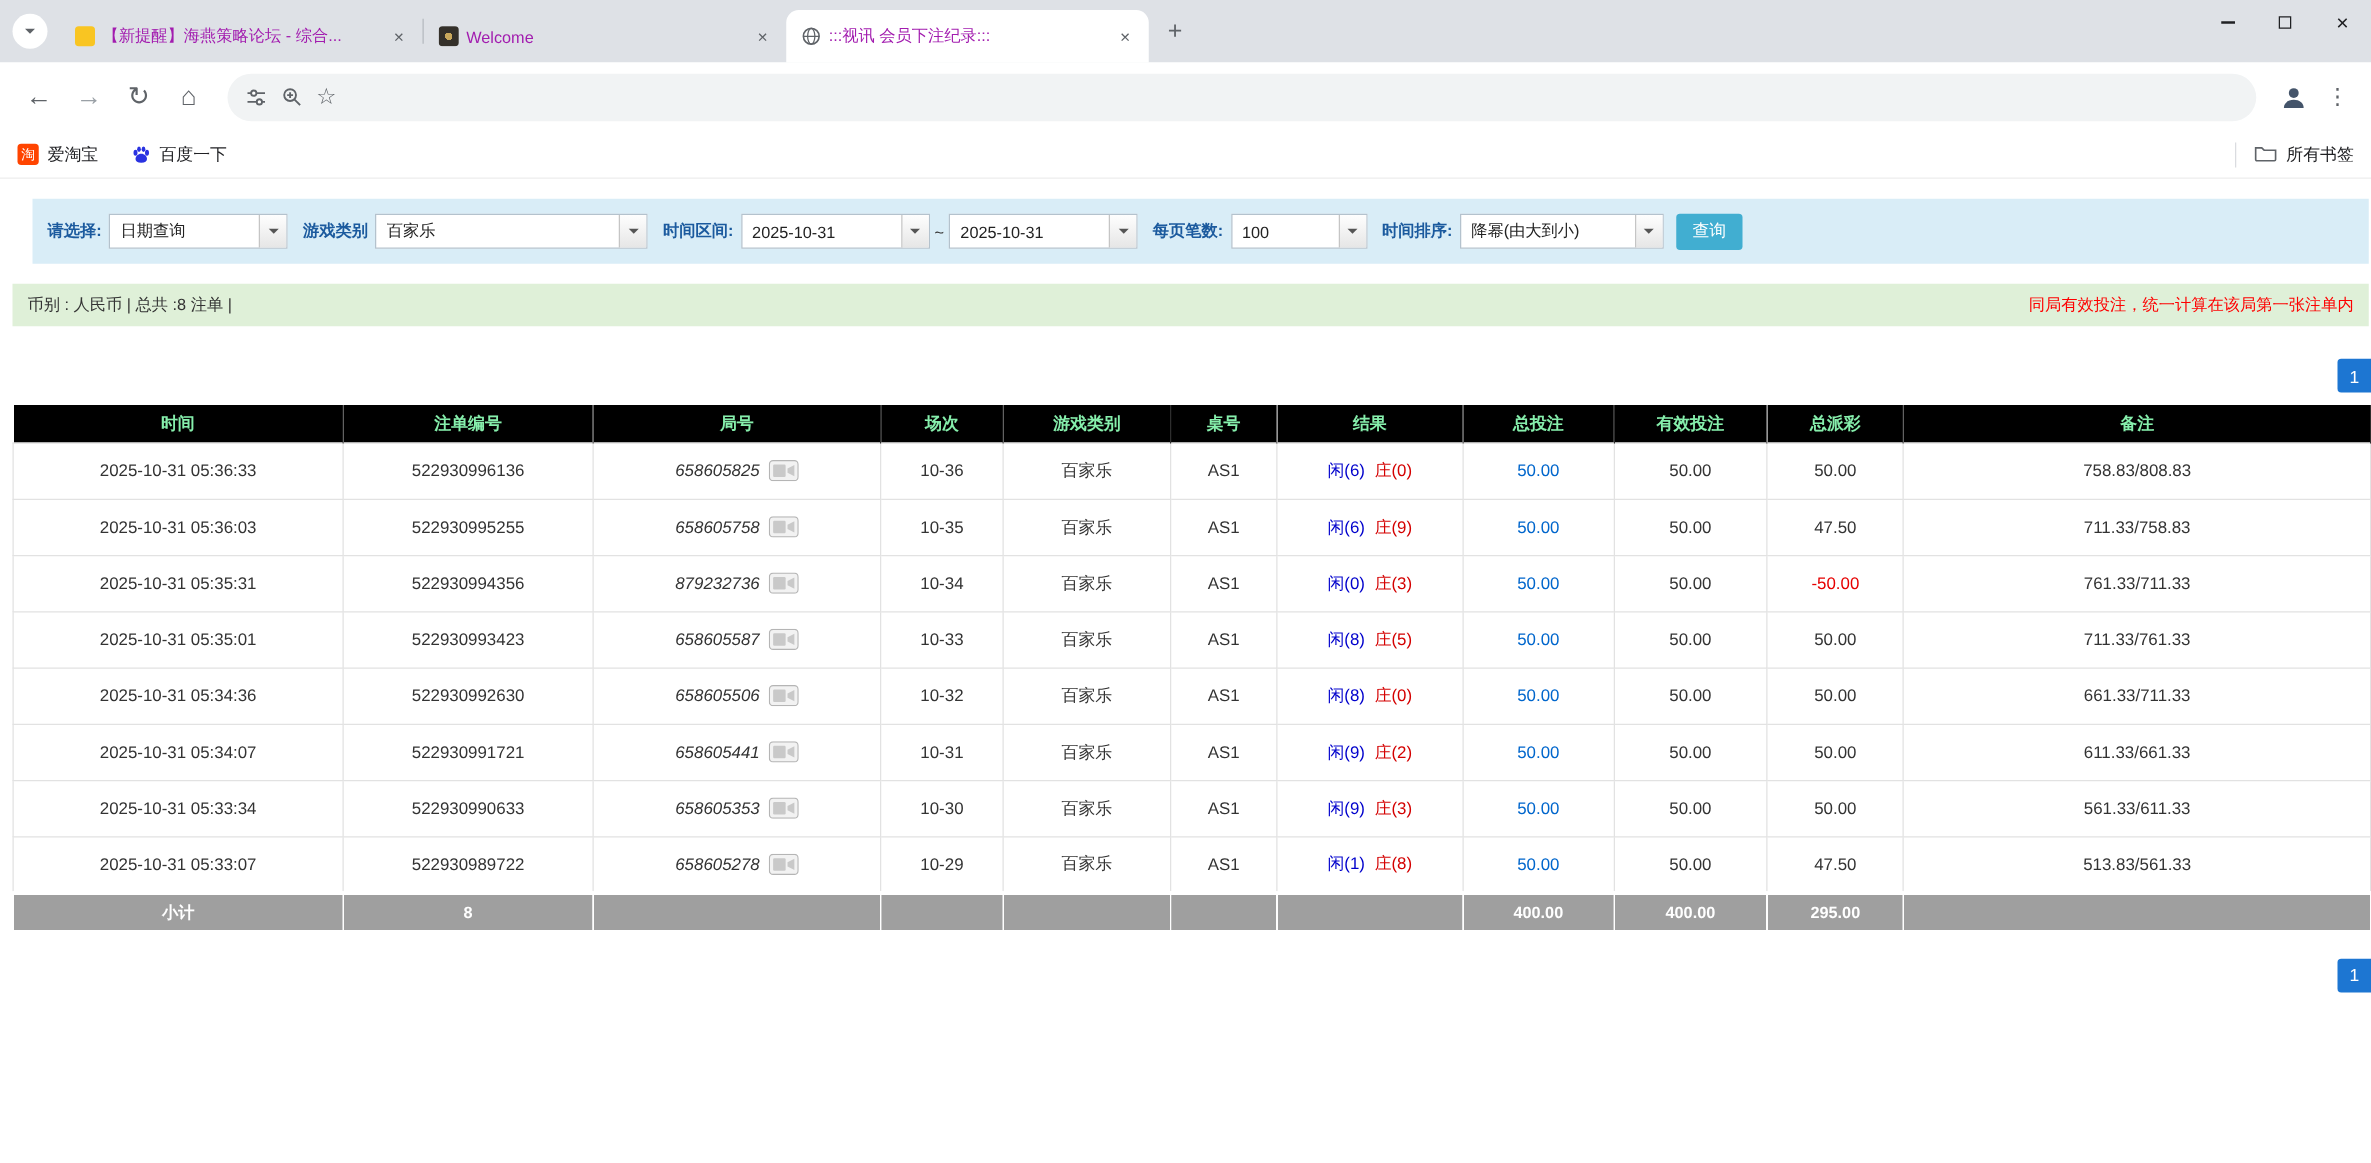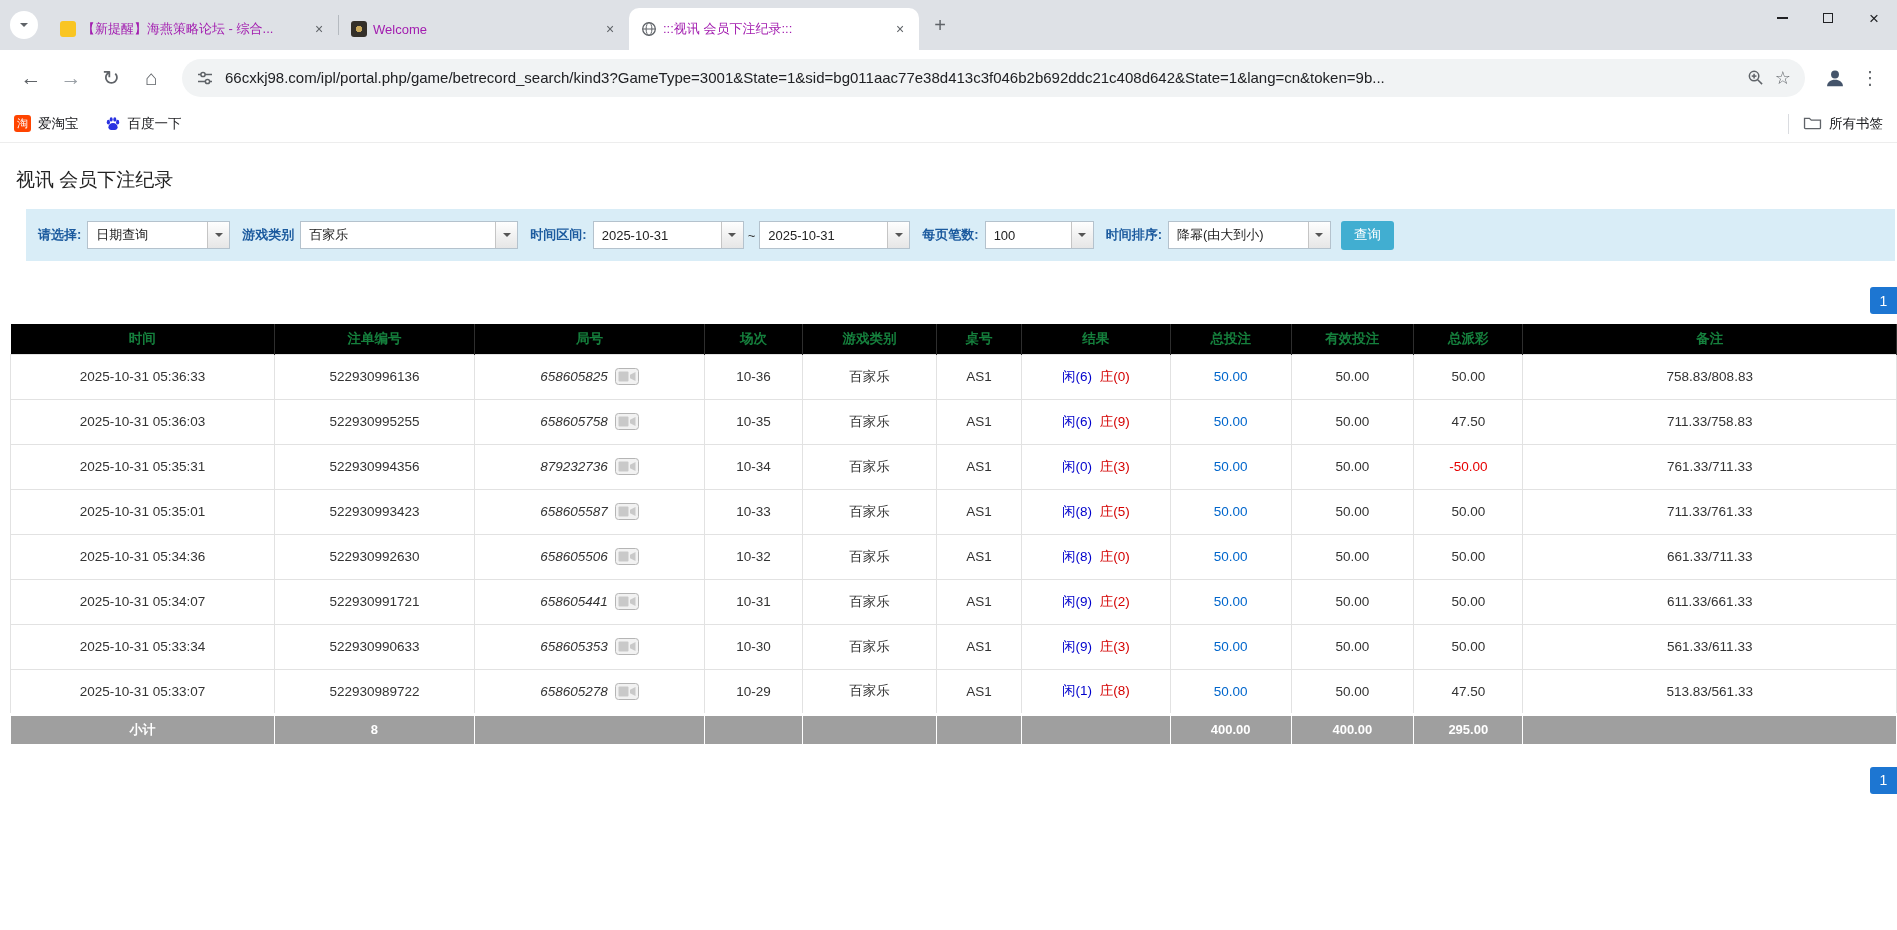--- a/index.html
+++ b/index.html
@@ -79,21 +79,21 @@
     display:flex; align-items:center; justify-content:space-between; padding:0 12px; font-size:13px; color:#333; }
   .notice { color:var(--notice-red,#f00); }
 
   .pagi { display:flex; justify-content:flex-end; }
   .pagi.top { margin:26px 0 0 0; }
   .pagi.bottom { margin:22px 0 0 0; }
   .page-btn { min-width:27px; height:27px; background:var(--pagination-bg,#1d76d2); color:#fff;
     display:flex; align-items:center; justify-content:center; font-size:14px; border-radius:3px 0 0 3px; }
 
   table.records { width:calc(100% - 10px); margin:10px 0 0 10px; border-collapse:collapse; table-layout:fixed; }
-  .records thead th { background:var(--header-bg,#000); color:#15803d; font-size:13.5px; font-weight:bold;
+  .records thead th { background:var(--header-bg,#000); color:#86efac; font-size:13.5px; font-weight:bold;
     height:30px; border-right:1px solid #2e2e2e; padding:0 4px; white-space:nowrap; overflow:hidden; }
   .records tbody td { height:45px; text-align:center; vertical-align:middle; font-size:13.5px; color:#333;
     background:#fff; border:1px solid #e2e2e2; padding:0 4px; white-space:nowrap; overflow:hidden; }
   .records td.cell-total-bet { color:var(--link-blue,#06c); cursor:pointer; }
   .result-player { color:var(--player-blue,#00c); }
   .result-banker { color:var(--banker-red,#d40000); margin-left:4px;text-align:center; }
   .records td.cell-payout.neg { color:var(--negative-red,#e60000); }
   .round-wrap { display:inline-flex; align-items:center; gap:7px;font-style:italic; }
   .round-icon { display:inline-flex; cursor:pointer; }
   .records tr.summary td { background:var(--summary-bg,#9f9f9f); color:#fff; font-weight:bold; font-size:13px;
@@ -152,21 +152,20 @@
 
   <div class="omnibox">
     <span class="ob-icon">
       <svg width="18" height="18" viewBox="0 0 18 18">
           <line x1="2" y1="5.5" x2="16" y2="5.5" stroke="#5f6368" stroke-width="1.5"></line>
           <circle cx="7" cy="5.5" r="2.1" fill="#fff" stroke="#5f6368" stroke-width="1.5"></circle>
           <line x1="2" y1="12.5" x2="16" y2="12.5" stroke="#5f6368" stroke-width="1.5"></line>
           <circle cx="11.5" cy="12.5" r="2.1" fill="#fff" stroke="#5f6368" stroke-width="1.5"></circle>
         </svg>
     </span>
-    <span class="url-text">66cxkj98.com/ipl/portal.php/game/betrecord_search/kind3?GameType=3001&amp;State=1&amp;sid=bg011aac77e38d413c3f046b2b692ddc21c408d642&amp;State=1&amp;lang=cn&amp;token=9b...</span>
     <span class="ob-icon">
       <svg width="17" height="17" viewBox="0 0 18 18" fill="none" stroke="#5f6368" stroke-width="1.6">
           <circle cx="7.5" cy="7.5" r="5"></circle>
           <line x1="11.3" y1="11.3" x2="16" y2="16"></line>
           <line x1="5" y1="7.5" x2="10" y2="7.5"></line>
           <line x1="7.5" y1="5" x2="7.5" y2="10"></line>
         </svg>
     </span>
     <span class="star-icon">☆</span>
   </div>
@@ -203,21 +202,20 @@
     <span style="display:inline-flex;">
       <svg width="19" height="15" viewBox="0 0 20 16" fill="none" stroke="#5f6368" stroke-width="1.4">
           <path d="M1.5 3.5h5.2l2 2h9.8v8a1 1 0 0 1-1 1h-15a1 1 0 0 1-1-1z"></path>
         </svg>
     </span>
     <span>所有书签</span>
   </span>
 </div>
 
 <div class="page">
-  <div class="page-title">视讯 会员下注纪录</div>
 
   <div class="filter-bar">
     <span class="flabel first">请选择:</span>
     <span class="combo w-query">
       <span class="val">日期查询</span>
       <span class="arrow-btn"></span>
     </span>
 
     <span class="flabel">游戏类别</span>
     <span class="combo w-game">
@@ -244,20 +242,24 @@
 
     <span class="flabel">时间排序:</span>
     <span class="combo w-sort">
       <span class="val">降幂(由大到小)</span>
       <span class="arrow-btn"></span>
     </span>
 
     <button class="query-btn">查询</button>
   </div>
 
+  <div class="info-bar">
+    <span>币别 : 人民币 | 总共 :8 注单 |</span>
+    <span class="notice">同局有效投注，统一计算在该局第一张注单内</span>
+  </div>
 
   <div class="pagi top">
     <span class="page-btn">1</span>
   </div>
 
   <table class="records">
     <colgroup>
       <col style="width:14.0%">
         <col style="width:10.6%">
         <col style="width:12.2%">

